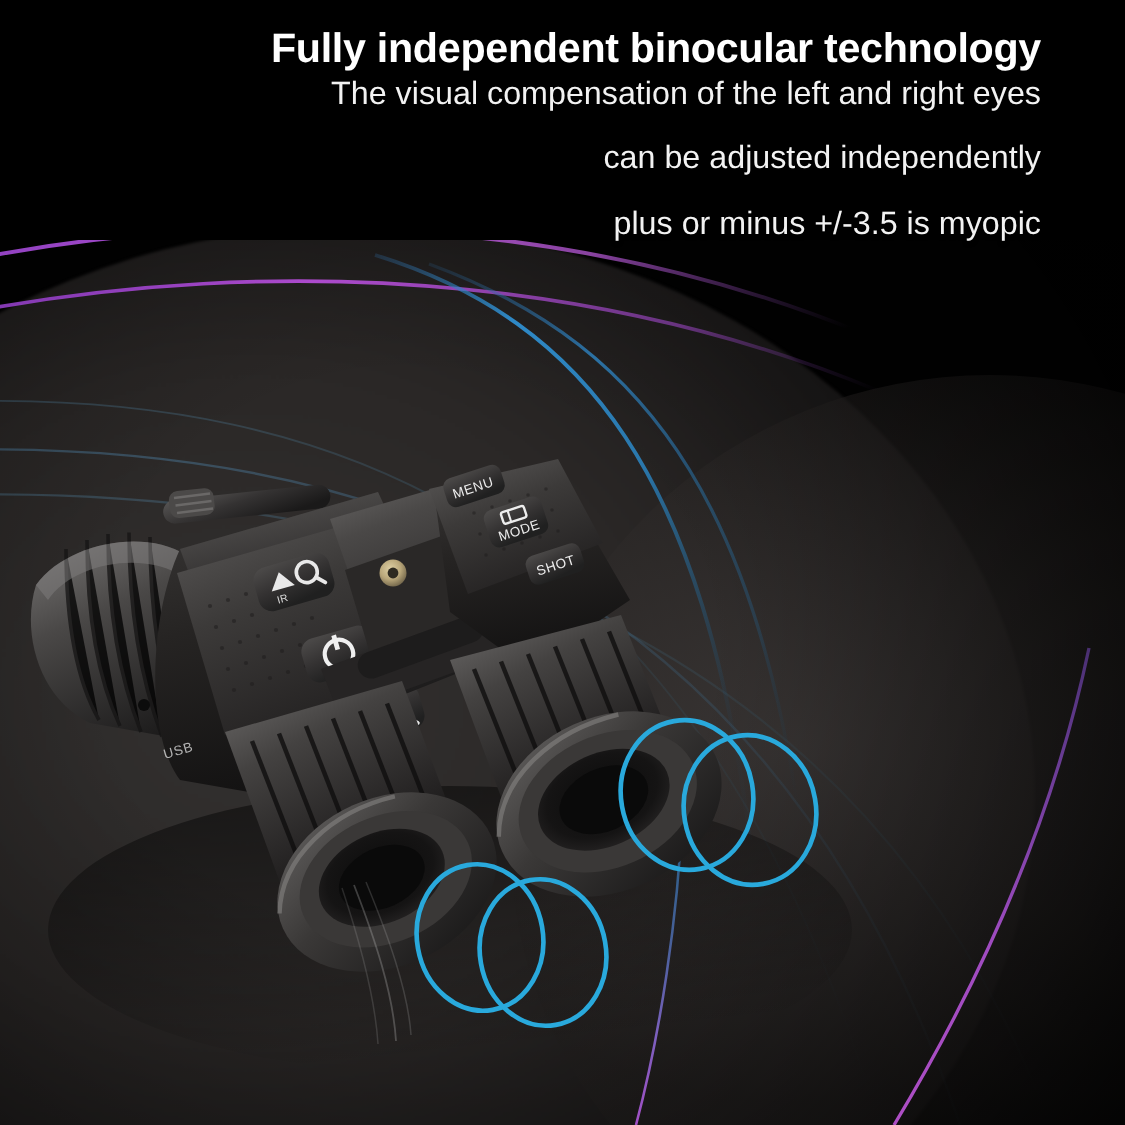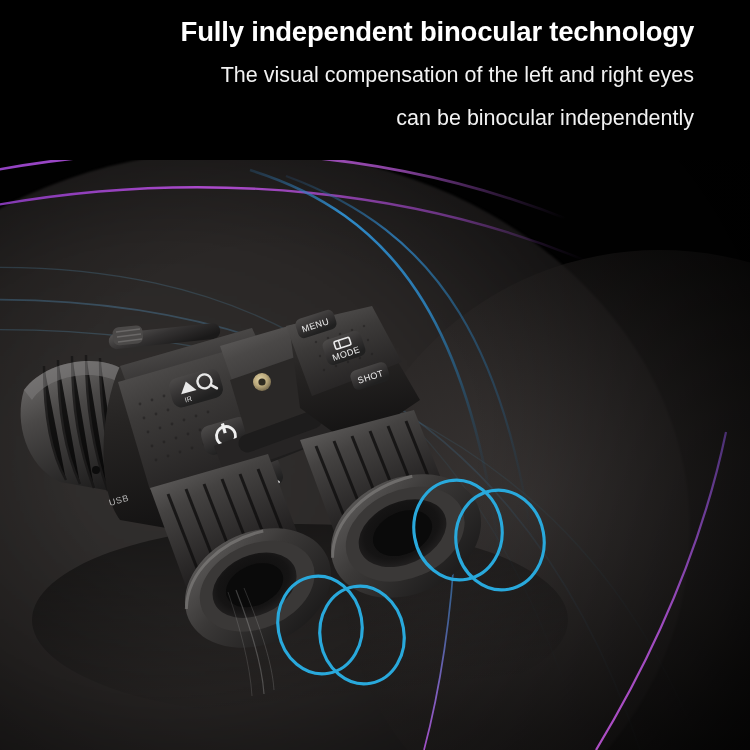--- a/index.html
+++ b/index.html
@@ -21,21 +21,21 @@
   
   .arcs{position:absolute;inset:0;}
   .arcs svg{position:absolute;left:0;top:0;}
 
   
   .textblock{position:absolute;left:0;top:0;width:750px;text-align:right;padding-right:56px;box-sizing:border-box;z-index:40;}
   .headline{font-size:27.5px;font-weight:bold;color:#ffffff;letter-spacing:-0.2px;
             margin:18px 0 0 0;line-height:1.0;text-shadow:0 1px 3px rgba(0,0,0,.9);}
   .bodyline{font-size:21.5px;font-weight:normal;color:#f2f2f2;line-height:1.0;
             margin-top:22px;text-shadow:0 1px 3px rgba(0,0,0,.9);white-space:nowrap;}
-  .bodyline.first{margin-top:19px;}
+  .bodyline.first{margin-top:6px;}
 
   
   .product{position:absolute;left:0;top:270px;width:620px;height:450px;z-index:20;}
   .product svg{position:absolute;left:0;top:0;}
 
   
   .rings{position:absolute;inset:0;z-index:35;pointer-events:none;}
 </style>
 </head>
 <body>
@@ -385,16 +385,17 @@
       <g fill="none" stroke="#29a9dc" stroke-width="3.1">
         <ellipse cx="320" cy="625" rx="42" ry="49" transform="rotate(-10 320 625)"></ellipse>
         <ellipse cx="362" cy="635" rx="42" ry="49" transform="rotate(-10 362 635)"></ellipse>
       </g>
     </svg>
   </div>
 
   <div class="textblock">
     <div class="headline">Fully independent binocular technology</div>
     <div class="bodyline first">The visual compensation of the left and right eyes</div>
-    <div class="bodyline">can be binocular independently</div>
+    <div class="bodyline">can be adjusted independently</div>
+    <div class="bodyline">plus or minus +/-3.5 is myopic</div>
   </div>
 
 </div>
 
 </body></html>

